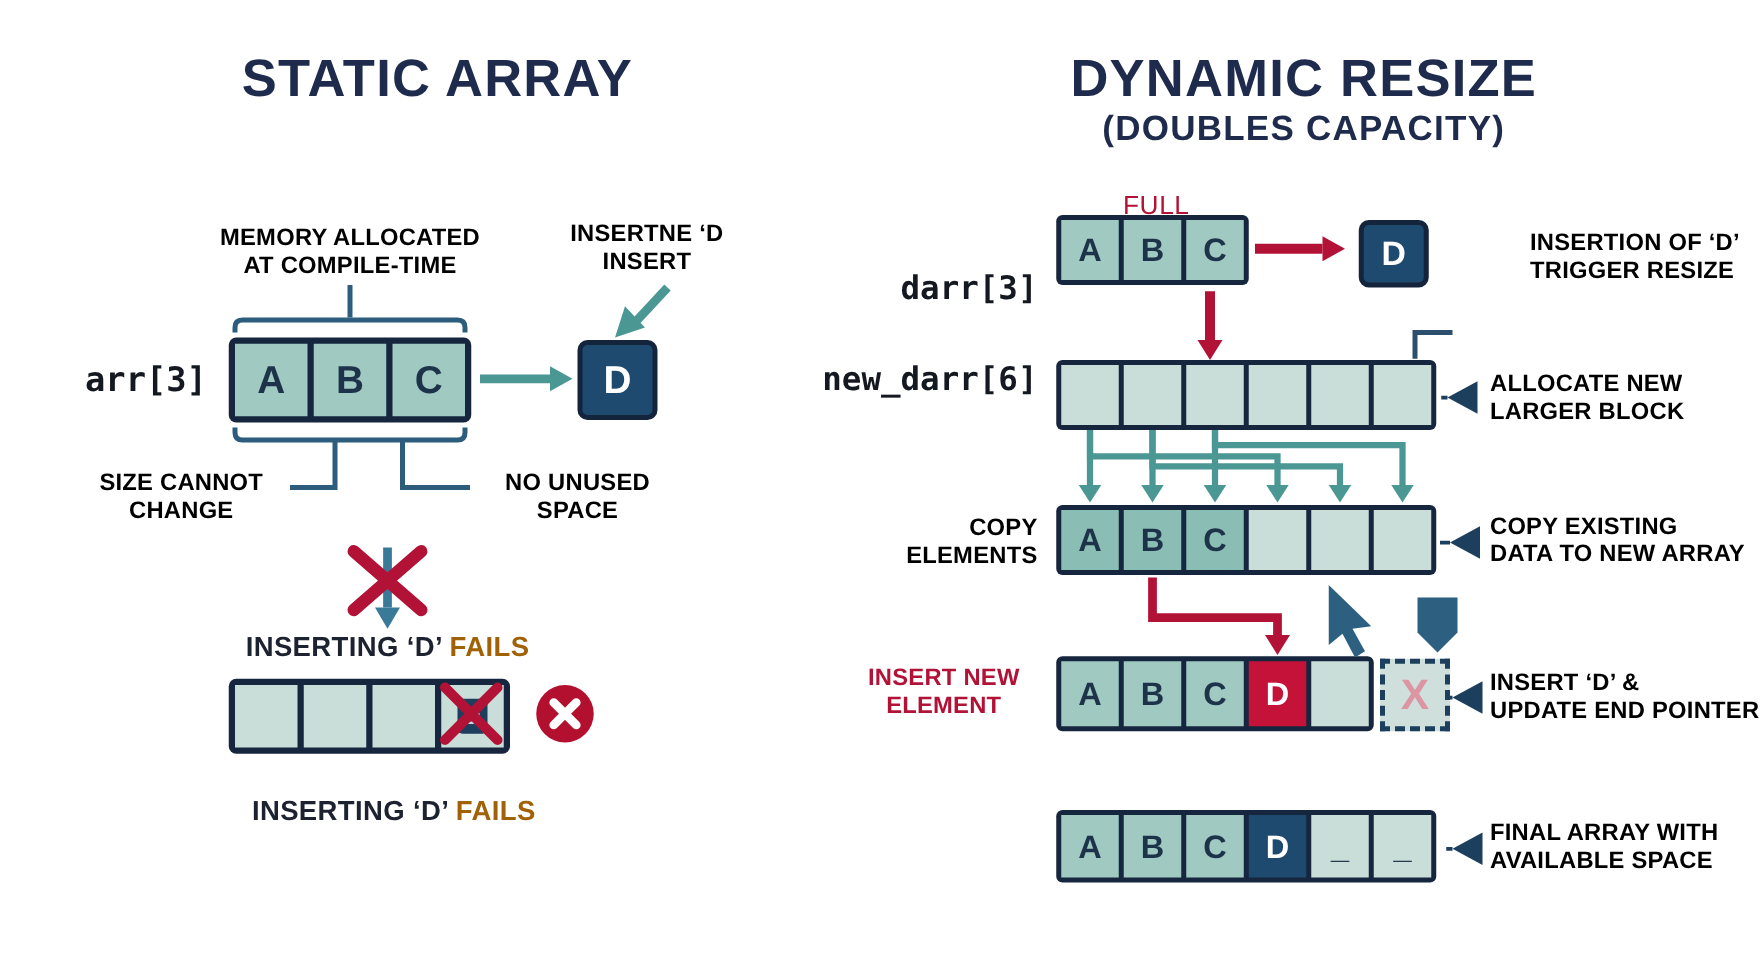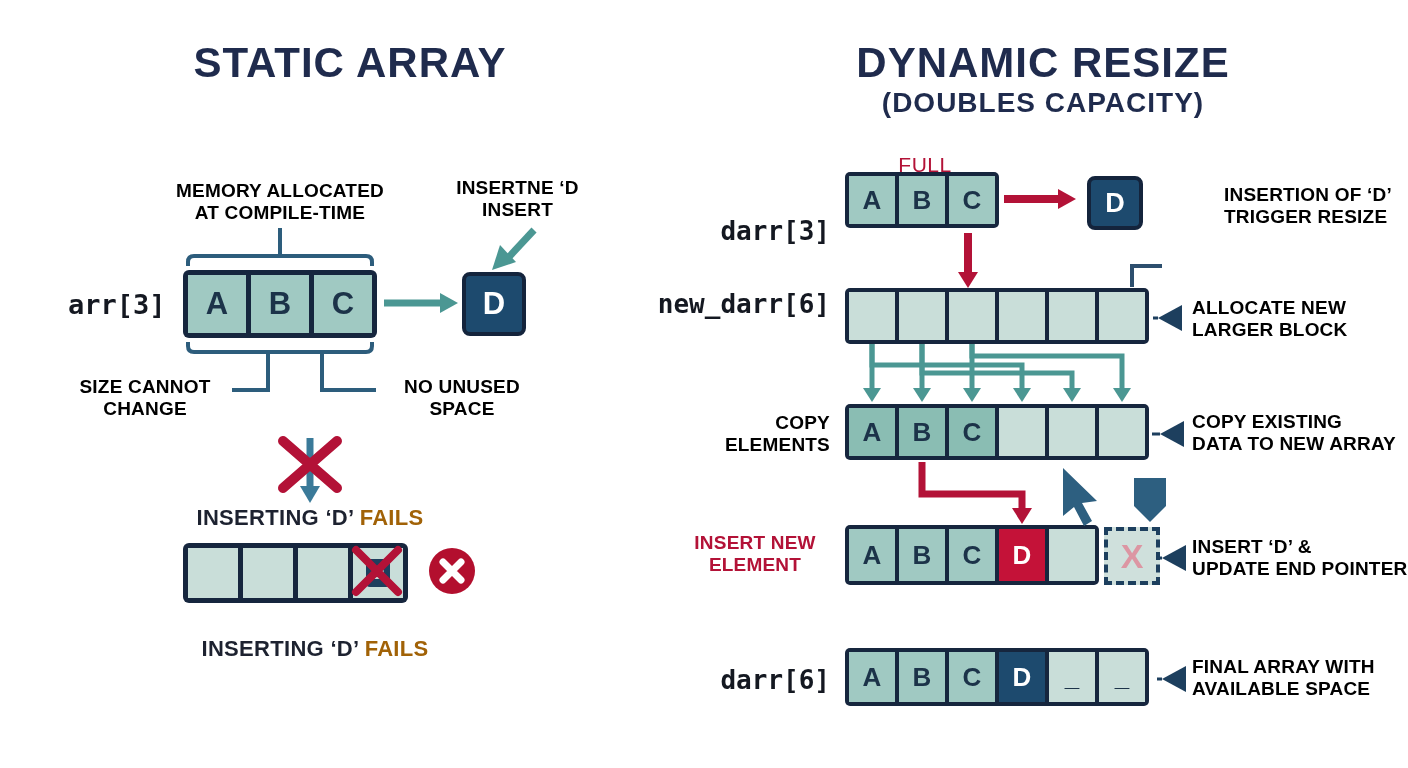--- a/index.html
+++ b/index.html
@@ -133,21 +133,20 @@
     <div class="cell std" style="height:52px;">A</div>
     <div class="cell std" style="height:52px;">B</div>
     <div class="cell std" style="height:52px;">C</div>
     <div class="cell std redfill" style="height:52px;">D</div>
     <div class="cell std light" style="height:52px;"></div>
   </div>
   <div class="dashed-cell" style="left:1104px;top:527px;width:48px;height:50px;">X</div>
   <div class="abs note" style="left:1192px;top:536px;width:230px;">INSERT ‘D’ &amp;
 UPDATE END POINTER</div>
 
-  <div class="abs mono" style="left:640px;top:665px;width:190px;text-align:right;font-size:26px;">darr[6]</div>
   <div class="array sm" style="left:845px;top:648px;">
     <div class="cell std" style="height:50px;">A</div>
     <div class="cell std" style="height:50px;">B</div>
     <div class="cell std" style="height:50px;">C</div>
     <div class="cell std navyfill" style="height:50px;">D</div>
     <div class="cell std light" style="height:50px;">_</div>
     <div class="cell std light" style="height:50px;">_</div>
   </div>
   <div class="abs note" style="left:1192px;top:656px;width:220px;">FINAL ARRAY WITH
 AVAILABLE SPACE</div>

